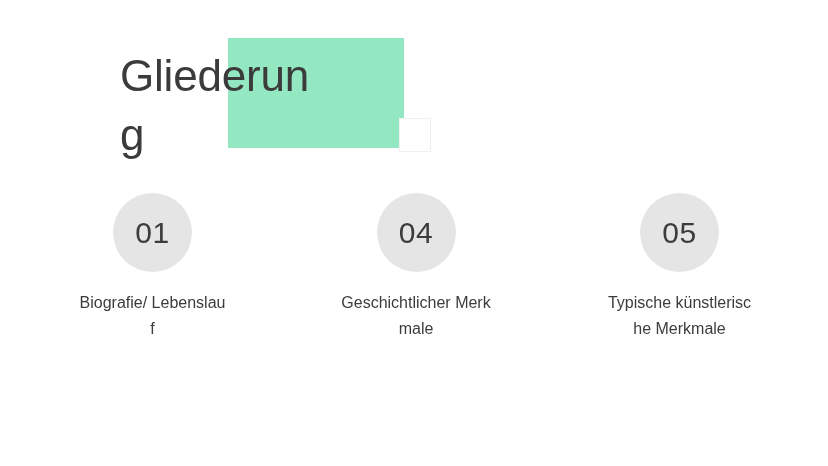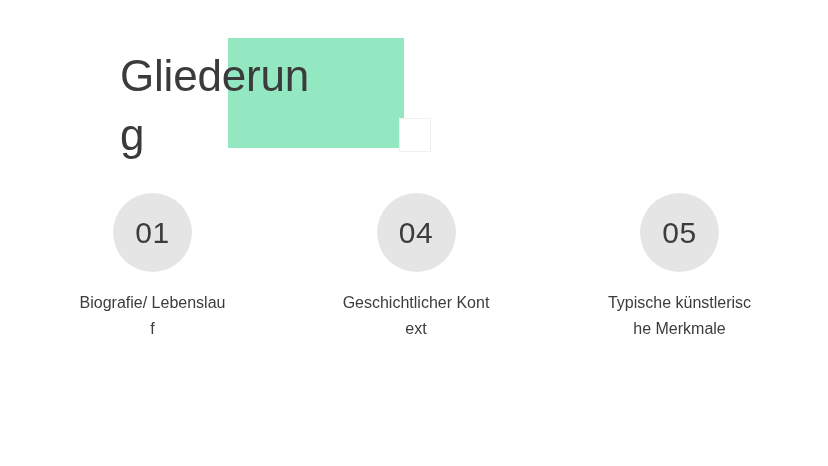--- a/index.html
+++ b/index.html
@@ -130,21 +130,21 @@
       <div class="step-circle">
         <span class="step-number">01</span>
       </div>
       <div class="step-label">Biografie/ Lebenslauf</div>
     </div>
 
     <div class="step">
       <div class="step-circle">
         <span class="step-number">04</span>
       </div>
-      <div class="step-label">Geschichtlicher Kontext</div>
+      <div class="step-label">Geschichtlicher Merkmale</div>
     </div>
 
     <div class="step">
       <div class="step-circle">
         <span class="step-number">05</span>
       </div>
       <div class="step-label">Typische künstlerische Merkmale</div>
     </div>
 
 

